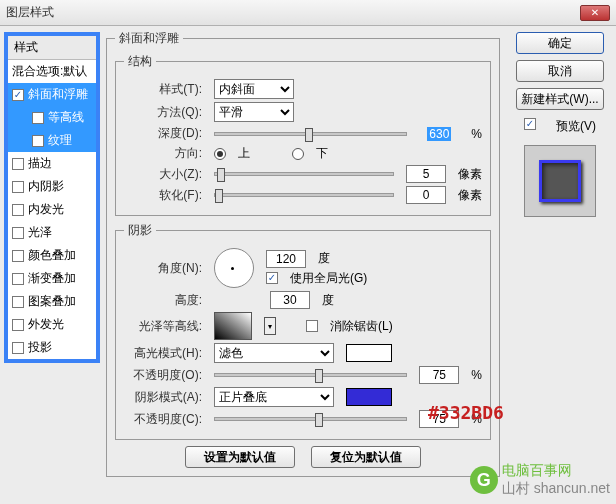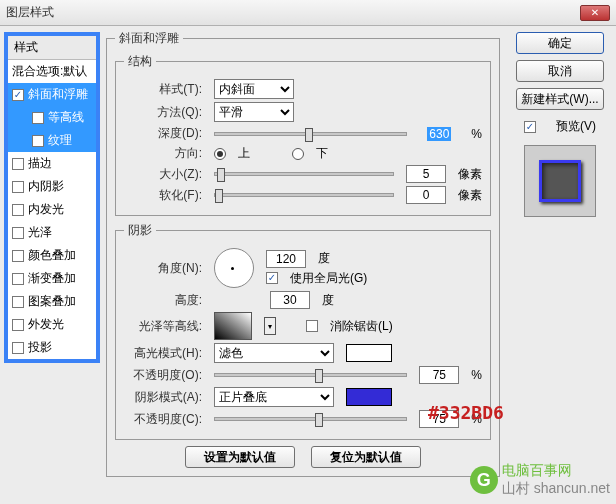--- a/index.html
+++ b/index.html
@@ -27,21 +27,21 @@
 .slider .th { position: absolute; top: -5px; width: 8px; height: 14px; background: #ddd; border: 1px solid #555; }
 .radio { width:12px;height:12px;border:1px solid #555;border-radius:50%;display:inline-flex;align-items:center;justify-content:center;background:#fff; }
 .radio.on::after { content:""; width:6px;height:6px;border-radius:50%;background:#333; }
 .anglebox { width: 40px; height: 40px; border: 1px solid #888; border-radius: 50%; background:#fff; position: relative; }
 .anglebox::after { content:""; position:absolute; width:3px;height:3px;background:#000; left:16px; top:18px; border-radius:50%; }
 .curve { width: 38px; height: 28px; border:1px solid #555; background: linear-gradient(to top right, #000 0%, #fff 100%); }
 .drop { width:12px;height:18px;border:1px solid #555;background:#eee;display:inline-flex;align-items:center;justify-content:center;font-size:8px; }
 .swatch { width: 46px; height: 18px; border: 1px solid #000; }
 .right { width: 112px; padding: 6px 8px; display:flex; flex-direction:column; gap:6px; align-items:center; }
 .btn { width: 88px; height: 22px; background: linear-gradient(#fdfdfd,#e4e4e4); border: 1px solid #707070; border-radius: 3px; display:flex;align-items:center;justify-content:center; }
-.prev-row { display:flex;align-items:center;gap:20px;margin-top:2px; }
+.prev-row { display:flex;align-items:flex-start;gap:20px;margin-top:2px; }
 .preview { width: 72px; height: 72px; border: 1px solid #888; background: #cfcfcf; display:flex;align-items:center;justify-content:center; margin-top:4px; }
 .preview .chip { width: 42px; height: 42px; background: #555; border: 3px solid #3a3af0; box-shadow: inset 2px 2px 4px #222, 2px 2px 3px #333; }
 .bottom-btns { display:flex; gap:16px; justify-content:center; margin-top:4px;font-weight:bold; }
 .bottom-btns .btn { width: 110px; }
 .hilite { background:#3399ff;color:#fff;padding:0 2px; }
 .hex { position:absolute; left:428px; top:402px; color:#c62020; font-weight:bold; font-size:18px; font-family: Consolas, monospace; }
 .logo { position:absolute; right:6px; bottom:6px; display:flex; align-items:center; gap:4px; }
 .logo .c { width:28px;height:28px;border-radius:50%;background:#6fbf3f;color:#fff;display:flex;align-items:center;justify-content:center;font-size:18px;font-weight:bold; }
 .logo .txt { color:#6fbf3f; font-size:14px; }
 .logo .sub { color:#888; font-size:14px; display:block; }

